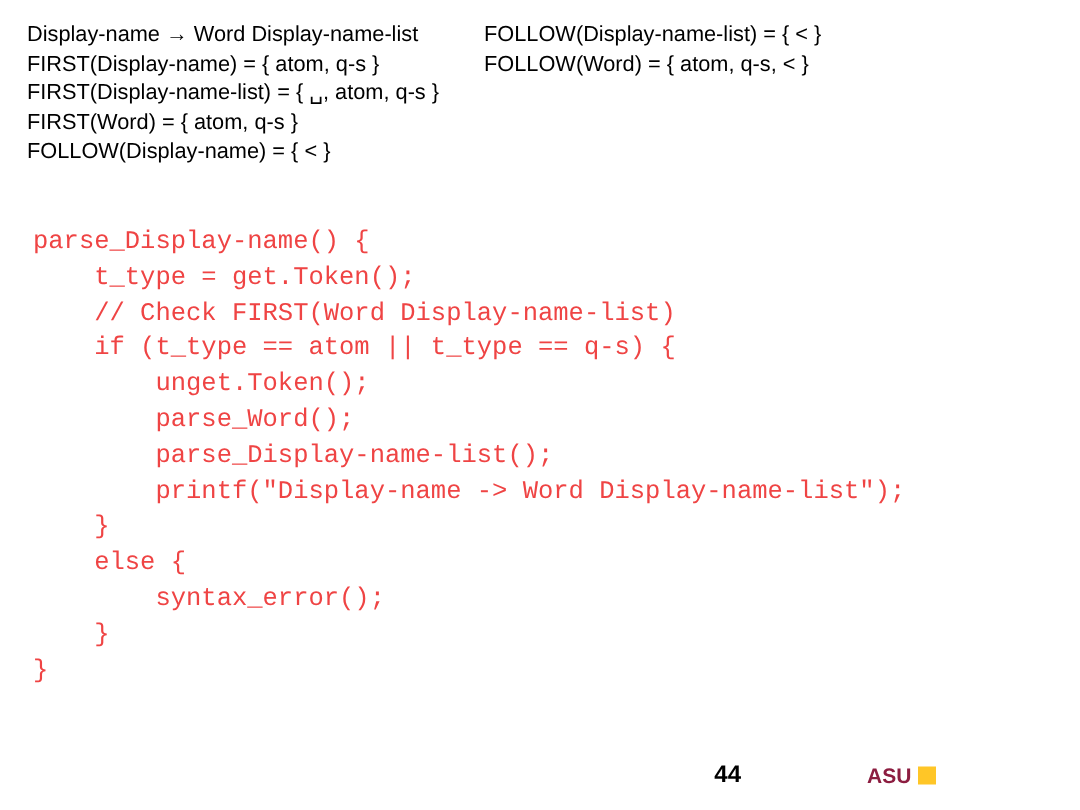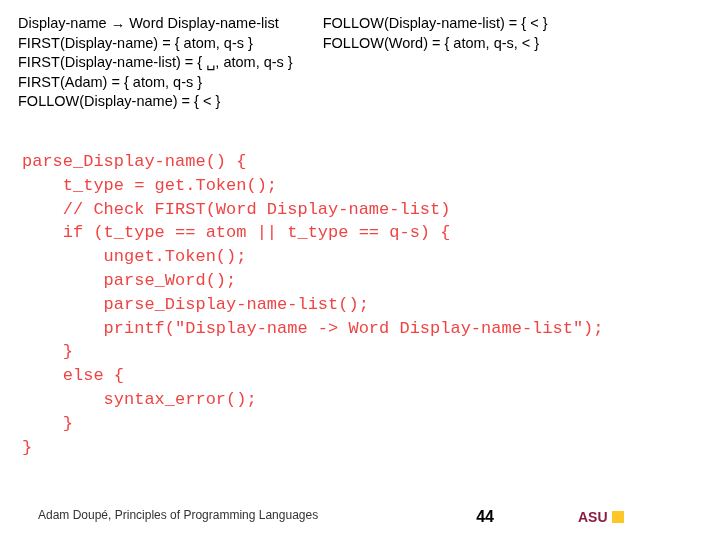--- a/index.html
+++ b/index.html
@@ -68,21 +68,21 @@
 </head>
 <body>
 
 <div class="slide">
 
   <div class="grammar">
     <div class="col">
       <div>Display-name → Word Display-name-list</div>
       <div>FIRST(Display-name) = { atom, q-s }</div>
       <div>FIRST(Display-name-list) = { ␣, atom, q-s }</div>
-      <div>FIRST(Adam) = { atom, q-s }</div>
+      <div>FIRST(Word) = { atom, q-s }</div>
       <div>FOLLOW(Display-name) = { &lt; }</div>
     </div>
     <div class="col">
       <div>FOLLOW(Display-name-list) = { &lt; }</div>
       <div>FOLLOW(Word) = { atom, q-s, &lt; }</div>
     </div>
   </div>
 
   <div class="code">parse_Display-name() {
     t_type = get.Token();
@@ -91,21 +91,20 @@
         unget.Token();
         parse_Word();
         parse_Display-name-list();
         printf("Display-name -&gt; Word Display-name-list");
     }
     else {
         syntax_error();
     }
 }</div>
 
-  <div class="footer">Adam Doupé, Principles of Programming Languages</div>
 
   <div class="pagenum">44</div>
 
   <div class="logo" aria-label="ASU">
     <svg viewBox="0 0 48 22" width="48" height="22">
       <rect x="0" y="0" width="48" height="22" fill="none"></rect>
       <text x="0" y="16" font-family="Arial" font-weight="700" font-size="14" fill="#8C1D40">ASU</text>
       <rect x="34" y="5" width="12" height="12" fill="#FFC627"></rect>
     </svg>
   </div>

